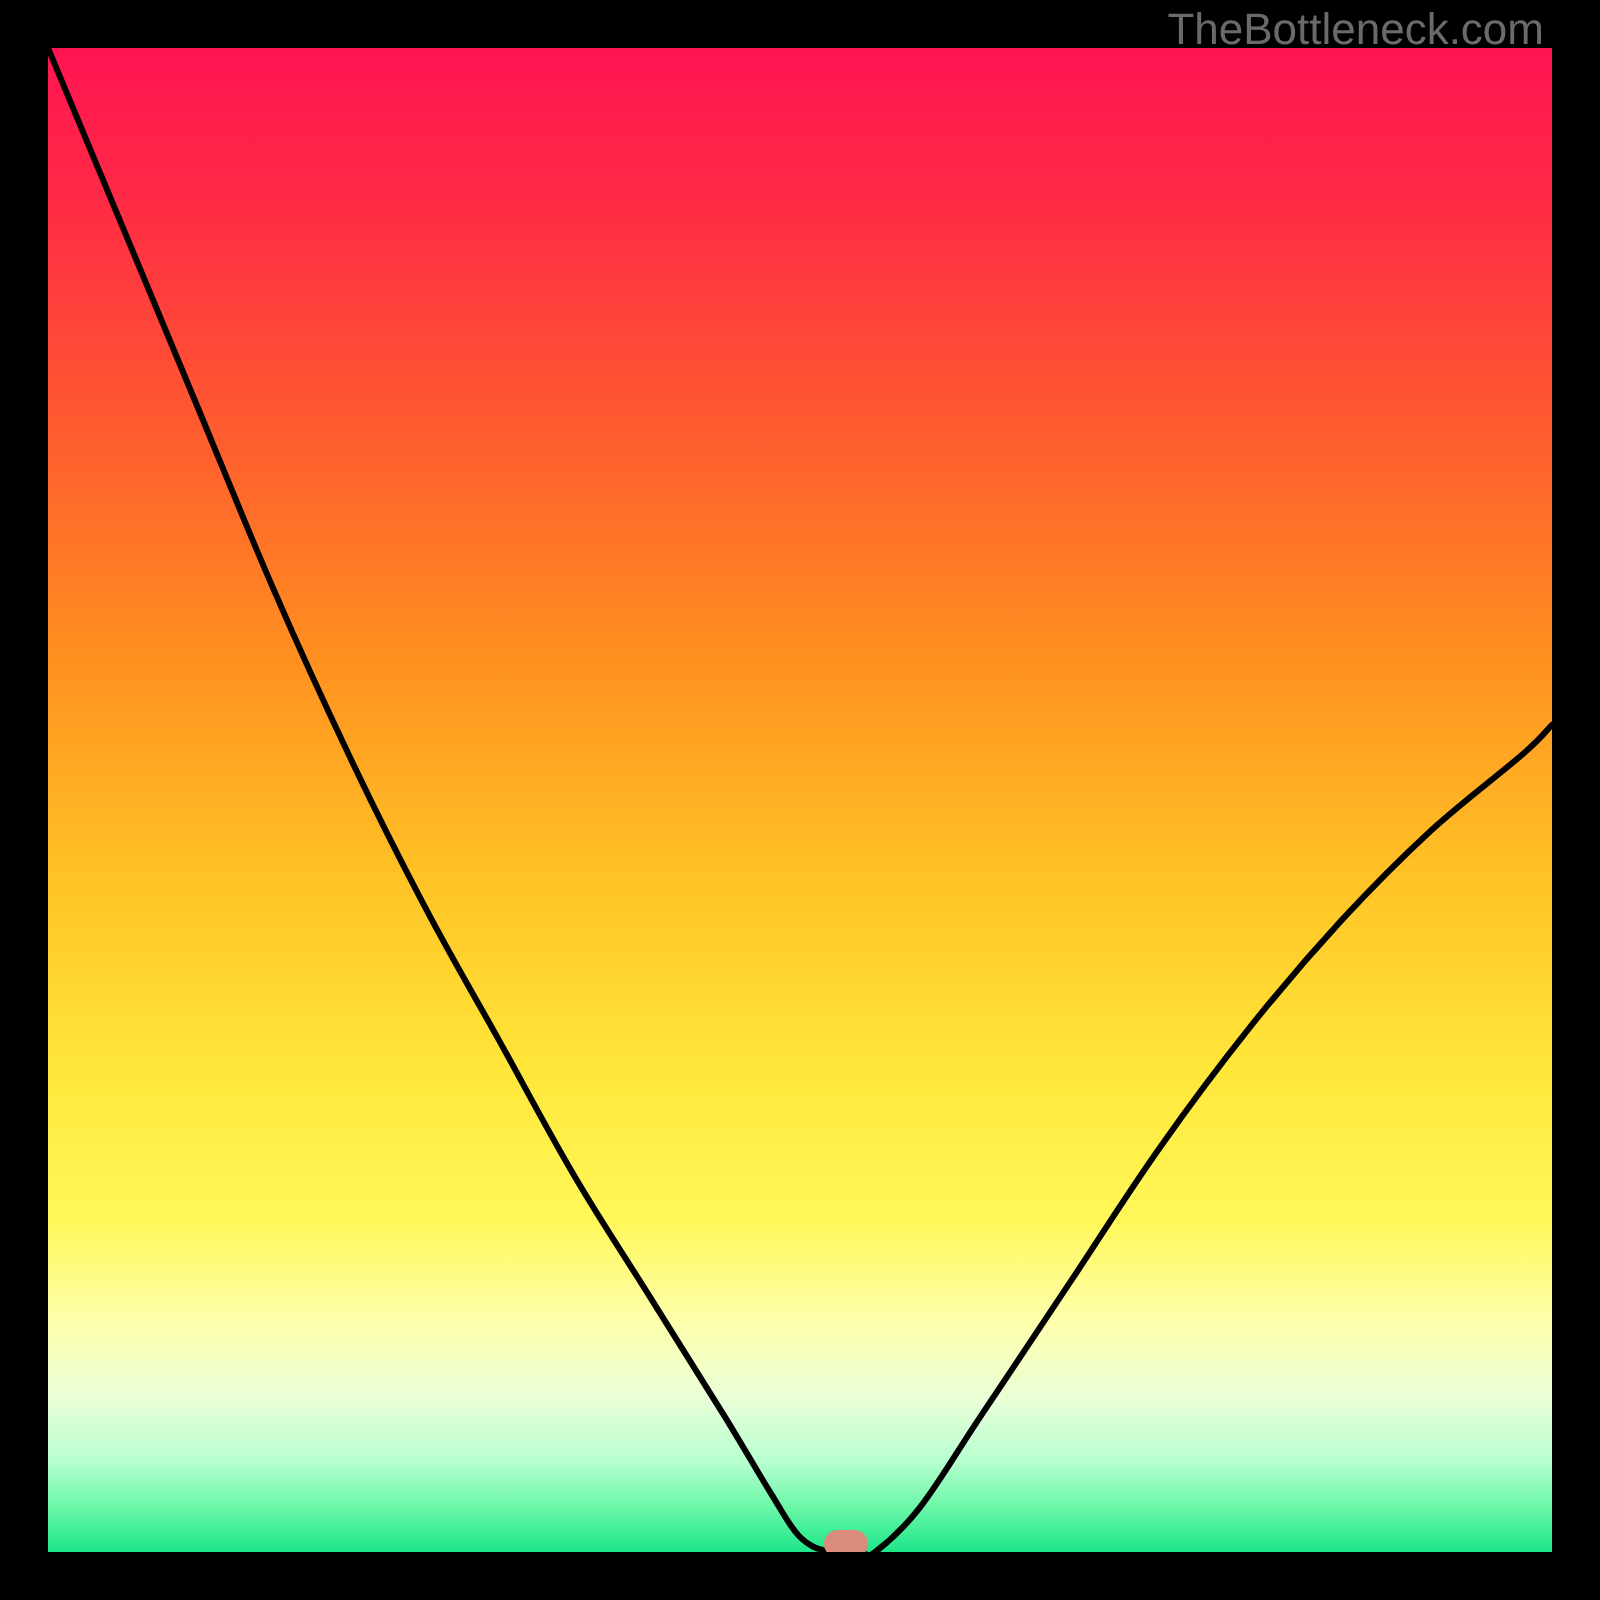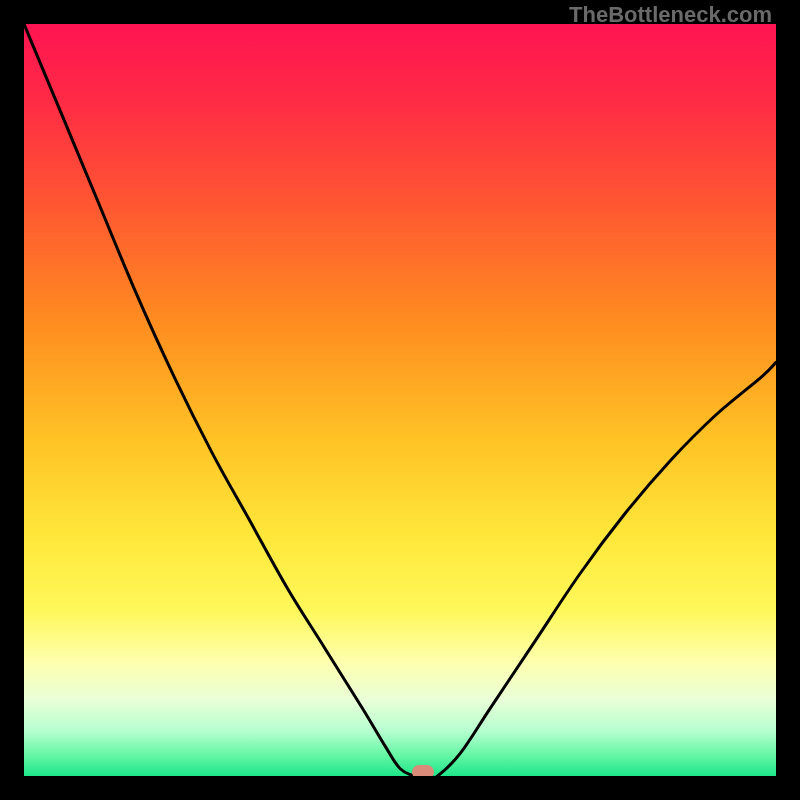--- a/index.html
+++ b/index.html
@@ -25,21 +25,21 @@
   .curve-svg {
     position: absolute;
     inset: 0;
   }
   .watermark {
     position: absolute;
     top: 2px;
     right: 28px;
     font-family: Arial, Helvetica, sans-serif;
     font-size: 22px;
-    font-weight: 700;
+    font-weight: 400;
     color: #6a6a6a;
     letter-spacing: 0px;
   }
   .marker {
     position: absolute;
     width: 22px;
     height: 14px;
     border-radius: 7px;
     transform: translate(-50%, -50%);
   }

